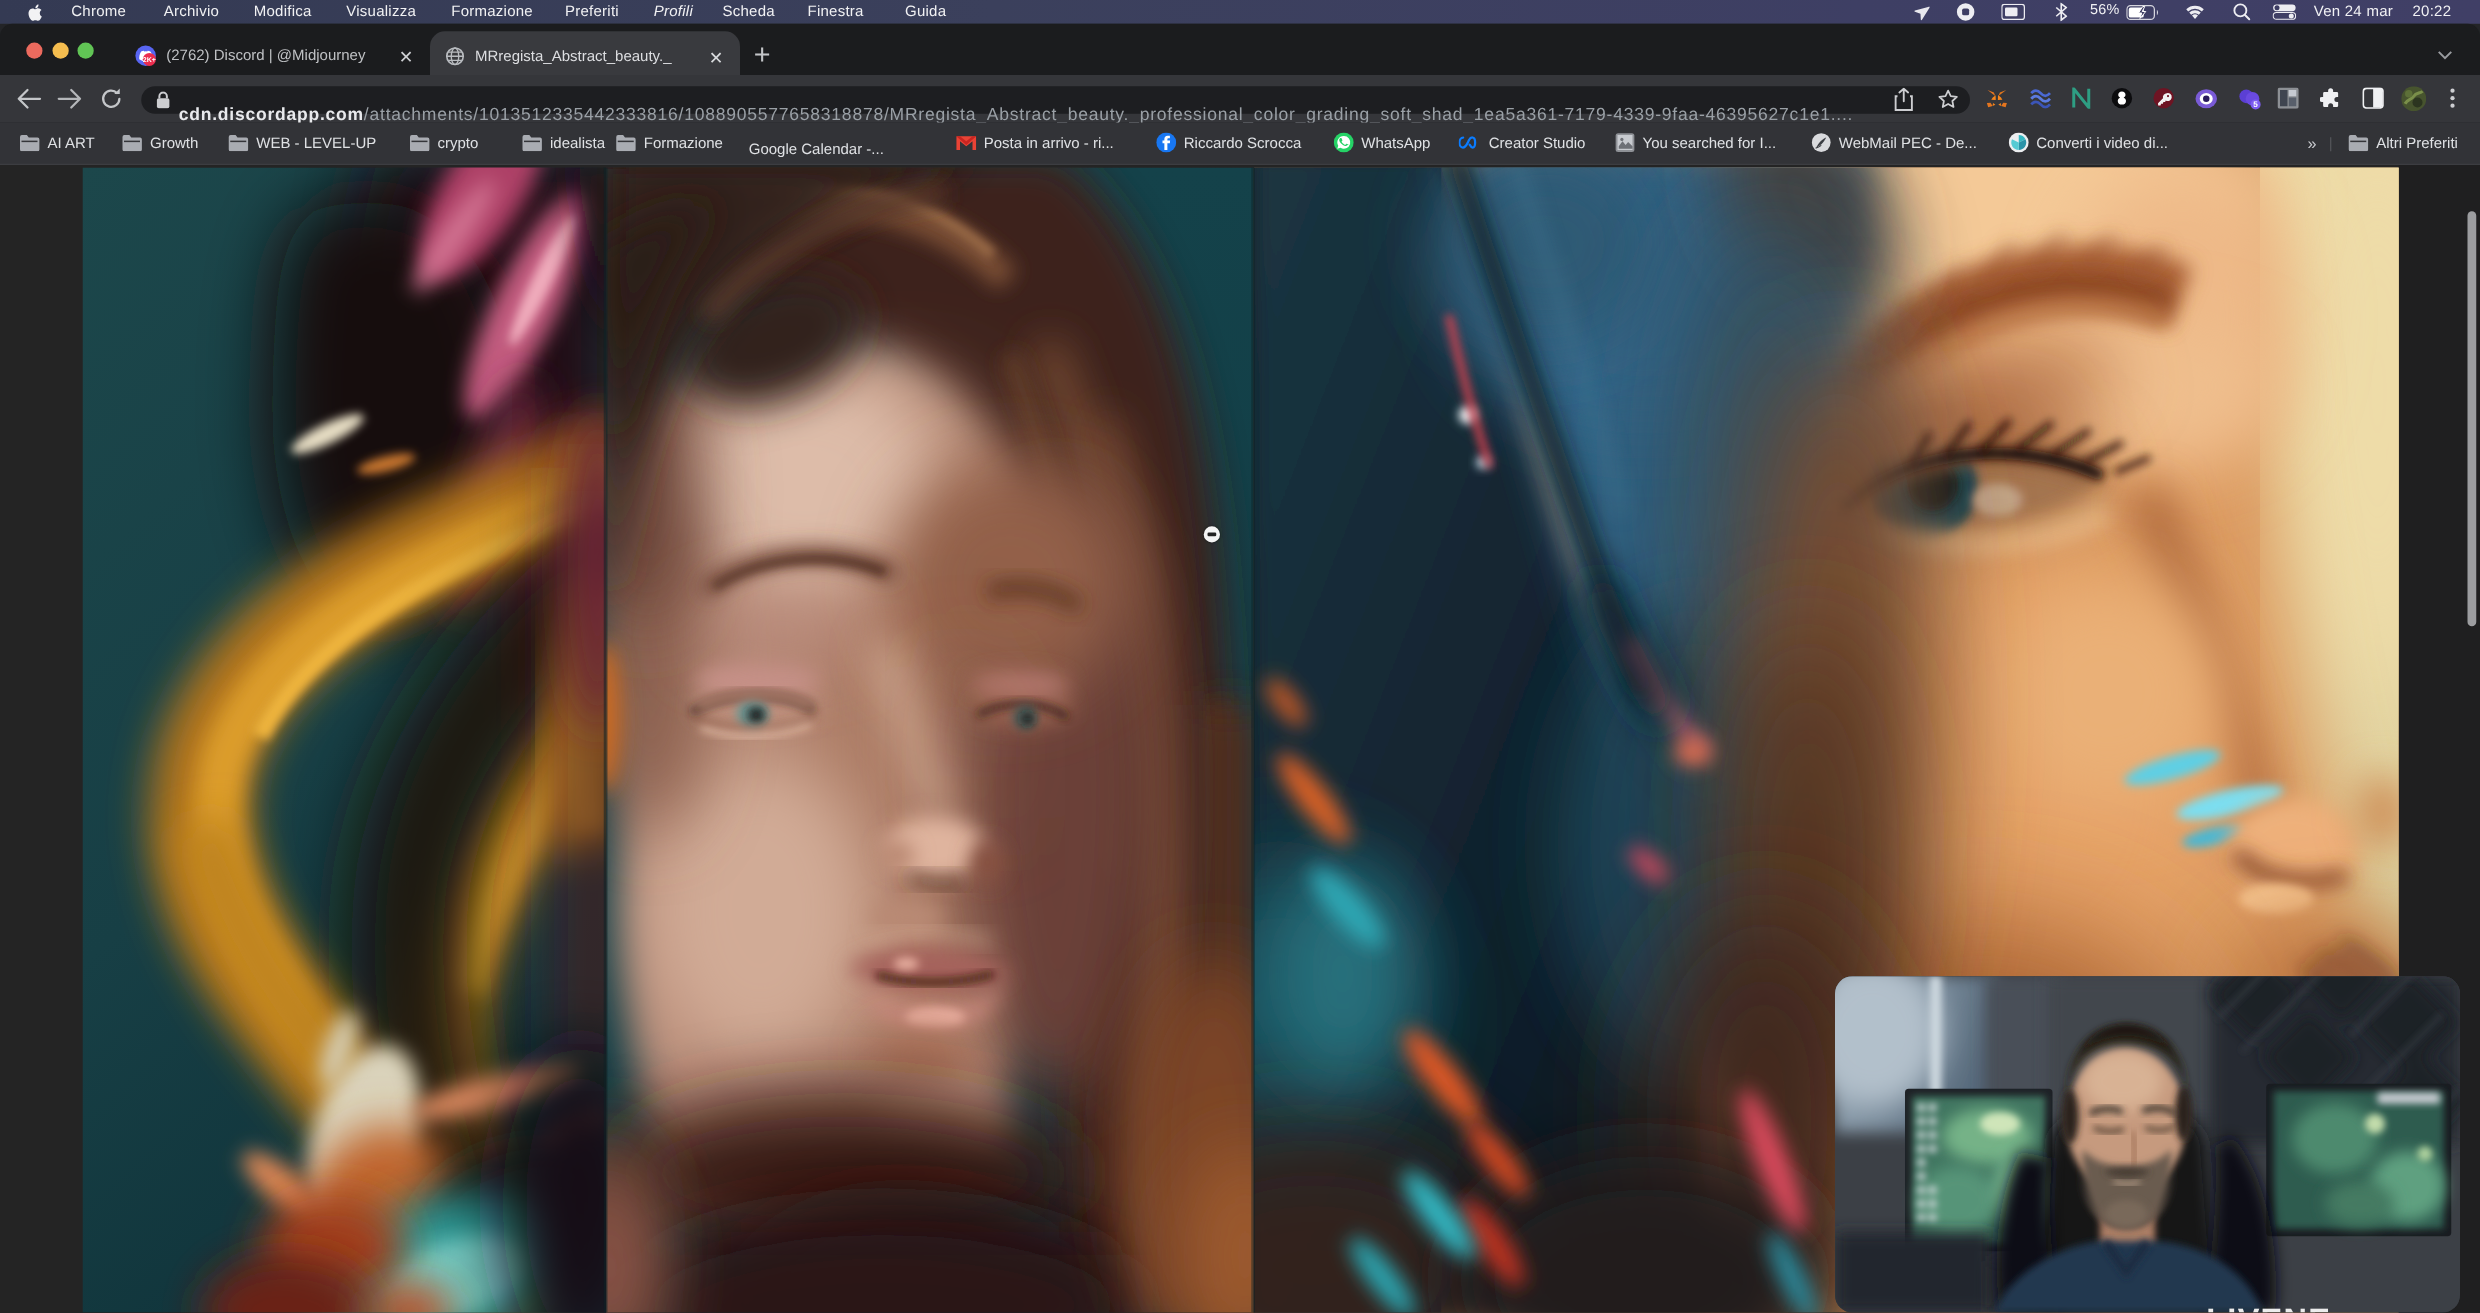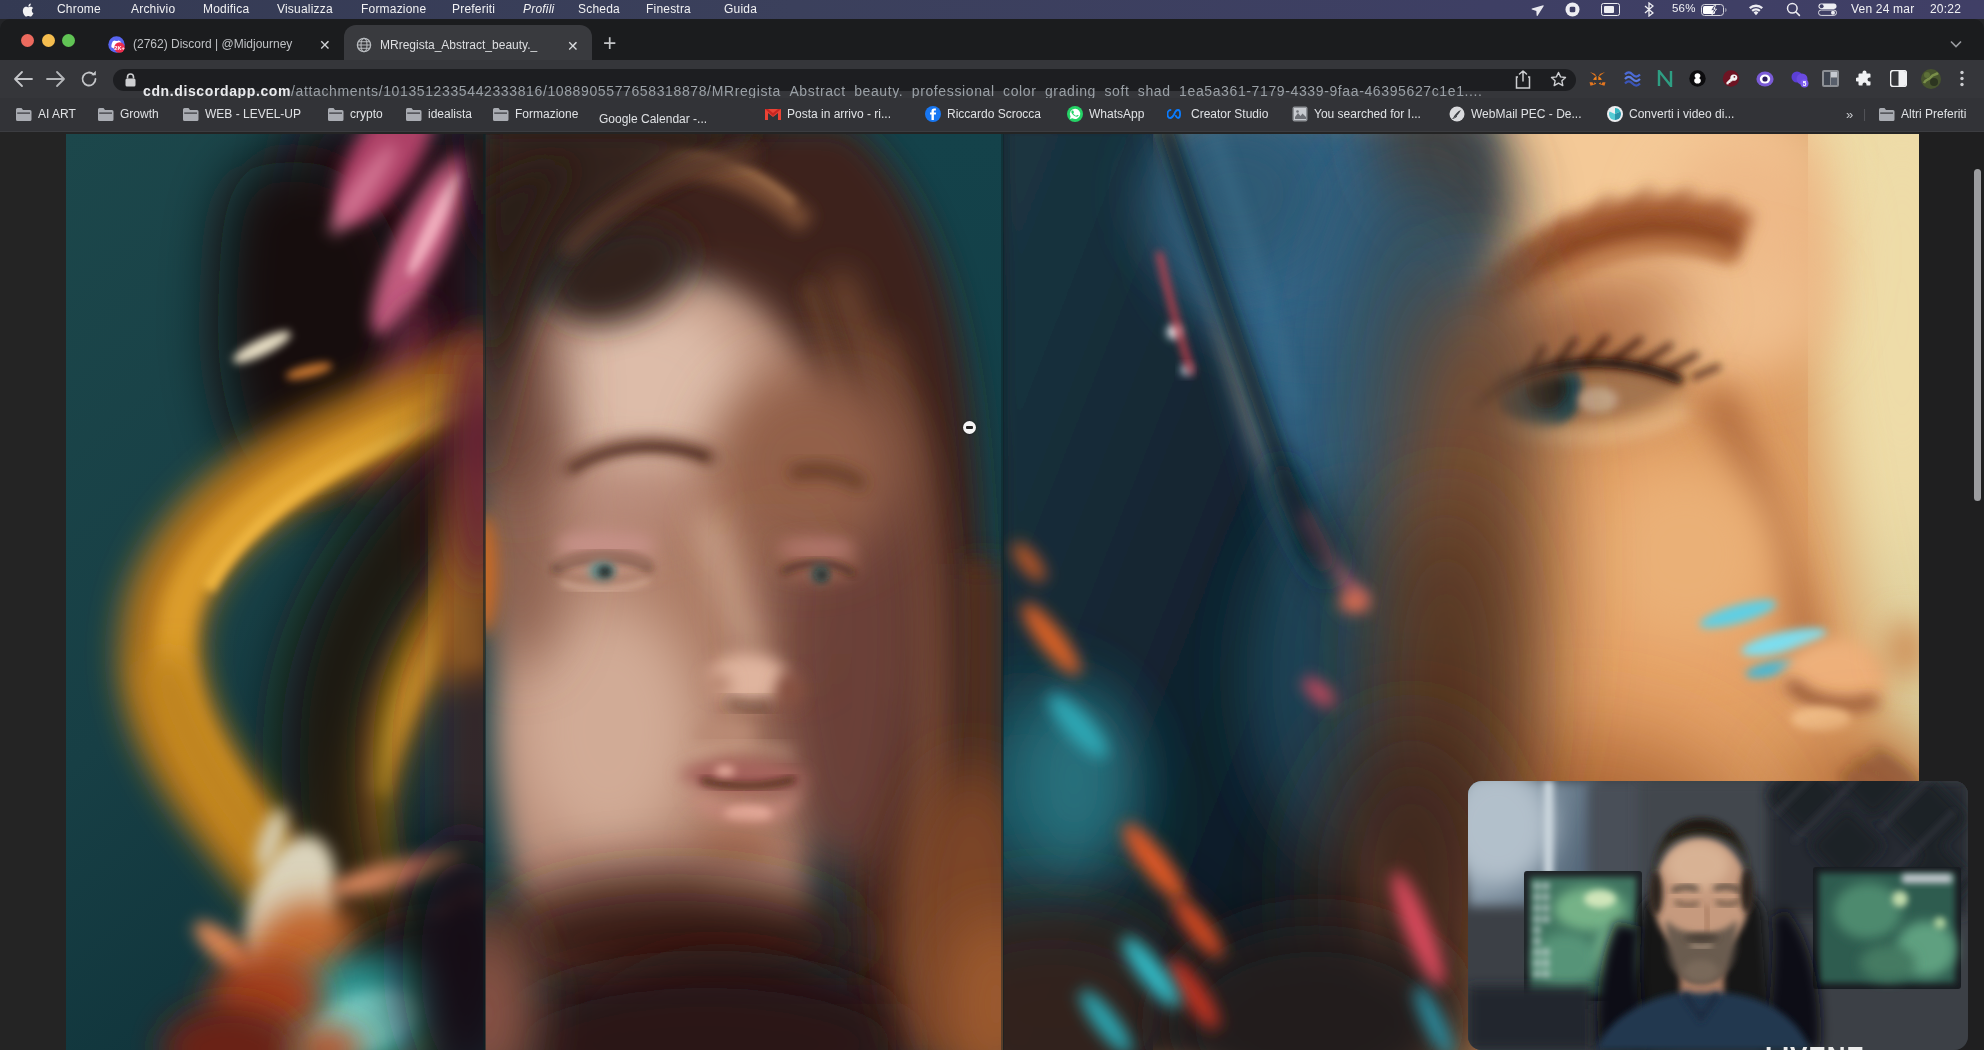--- a/index.html
+++ b/index.html
@@ -212,21 +212,21 @@
       </svg>
       <span>WEB - LEVEL-UP</span>
     </div>
   <div class="bk" style="left:327px;">
       <svg width="17" height="14" viewBox="0 0 17 14">
         <path d="M1 2.5A1.5 1.5 0 0 1 2.5 1h4l1.5 2h7A1.5 1.5 0 0 1 16.5 4.5v8A1.5 1.5 0 0 1 15 14H2.5A1.5 1.5 0 0 1 1 12.5z" fill="#a9acb2"></path>
         <rect x="2.2" y="5.5" width="12.8" height="1.2" fill="#35363a"></rect>
       </svg>
       <span>crypto</span>
     </div>
-  <div class="bk" style="left:405px;">
+  <div class="bk" style="left:417px;">
       <svg width="17" height="14" viewBox="0 0 17 14">
         <path d="M1 2.5A1.5 1.5 0 0 1 2.5 1h4l1.5 2h7A1.5 1.5 0 0 1 16.5 4.5v8A1.5 1.5 0 0 1 15 14H2.5A1.5 1.5 0 0 1 1 12.5z" fill="#a9acb2"></path>
         <rect x="2.2" y="5.5" width="12.8" height="1.2" fill="#35363a"></rect>
       </svg>
       <span>idealista</span>
     </div>
   <div class="bk" style="left:492px;">
       <svg width="17" height="14" viewBox="0 0 17 14">
         <path d="M1 2.5A1.5 1.5 0 0 1 2.5 1h4l1.5 2h7A1.5 1.5 0 0 1 16.5 4.5v8A1.5 1.5 0 0 1 15 14H2.5A1.5 1.5 0 0 1 1 12.5z" fill="#a9acb2"></path>
         <rect x="2.2" y="5.5" width="12.8" height="1.2" fill="#35363a"></rect>

